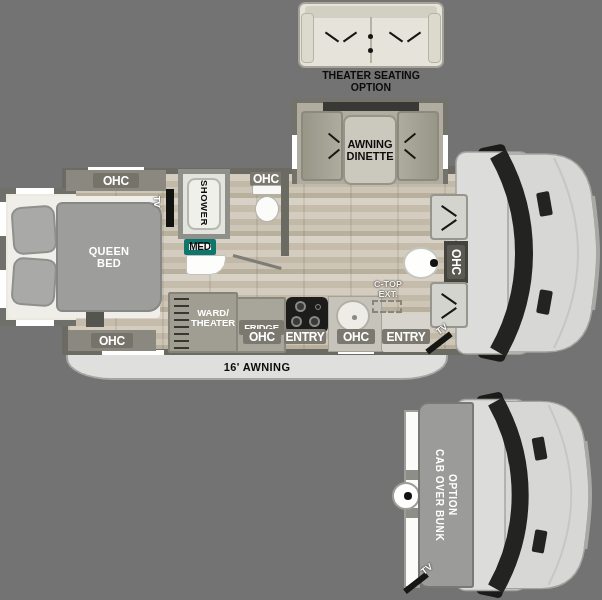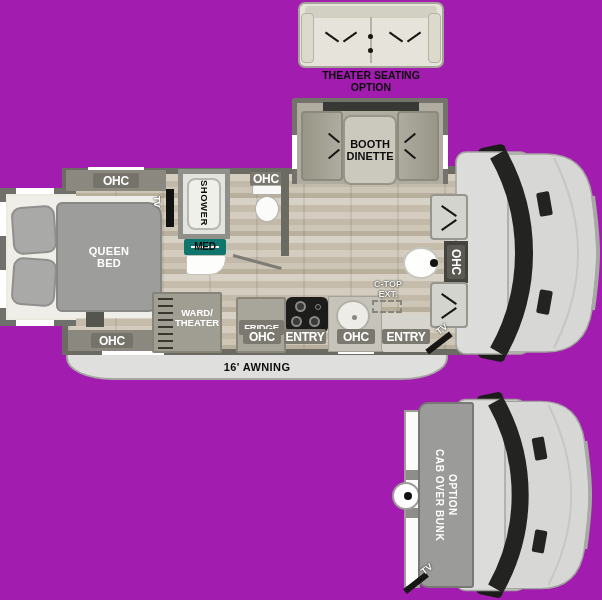--- a/index.html
+++ b/index.html
@@ -1,16 +1,16 @@
 <!DOCTYPE html>
 <html><head>
 <meta charset="utf-8">
 <style>
   html,body{margin:0;padding:0;background:#ffffff;}
-  #stage{position:relative;width:602px;height:600px;background:#a21caf;overflow:hidden;
+  #stage{position:relative;width:602px;height:600px;background:#737373;overflow:hidden;
          font-family:"Liberation Sans",sans-serif;}
   .abs{position:absolute;box-sizing:border-box;}
   .badge{background:#7b796f;color:#ffffff;font-weight:bold;font-size:12px;line-height:1;
          display:flex;align-items:center;justify-content:center;border-radius:2px;
          letter-spacing:-0.2px;}
   .lbl2{display:flex;flex-direction:column;align-items:center;justify-content:center;
         line-height:1.1;text-align:center;font-weight:bold;}
   .vtext{writing-mode:vertical-rl;}
   .vtext2{writing-mode:vertical-lr;}
   .wood{background-color:#c9c1b2;
@@ -77,21 +77,21 @@
     <div class="abs" style="left:146px;top:32px;width:5px;height:34px;background:#ffffff;"></div>
     <div class="abs" style="left:4px;top:8px;width:42px;height:70px;background:linear-gradient(90deg,#989687,#aeac9f);border:2px solid #8c897d;border-radius:4px;">
       <div class="mark" style="left:24px;top:24px;width:14px;transform:rotate(40deg);"></div>
       <div class="mark" style="left:24px;top:40px;width:14px;transform:rotate(-40deg);"></div>
     </div>
     <div class="abs" style="left:100px;top:8px;width:42px;height:70px;background:linear-gradient(270deg,#989687,#aeac9f);border:2px solid #8c897d;border-radius:4px;">
       <div class="mark" style="left:4px;top:24px;width:14px;transform:rotate(-40deg);"></div>
       <div class="mark" style="left:4px;top:40px;width:14px;transform:rotate(40deg);"></div>
     </div>
     <div class="abs lbl2" style="left:46px;top:12px;width:54px;height:70px;background:#cbc9be;border:2px solid #97958a;border-radius:8px;font-size:11px;color:#0c0c0c;">
-      <span>BOOTH</span>
+      <span>AWNING</span>
       <span>DINETTE</span>
     </div>
   </div>
 
   <div class="abs" style="left:0px;top:188px;width:76px;height:138px;background:#eceade;border:6px solid #70706a;border-right:none;"></div>
   <div class="abs" style="left:0px;top:202px;width:6px;height:34px;background:#ffffff;"></div>
   <div class="abs" style="left:0px;top:270px;width:6px;height:38px;background:#ffffff;"></div>
   <div class="abs" style="left:16px;top:188px;width:38px;height:6px;background:#ffffff;"></div>
   <div class="abs" style="left:16px;top:320px;width:38px;height:6px;background:#ffffff;"></div>
   <div class="abs" style="left:8px;top:196px;width:152px;height:122px;background:#f0eee8;border-radius:4px;"></div>
@@ -110,29 +110,29 @@
     <span class="badge" style="width:42px;height:15px;background:#76746a;">OHC</span>
   </div>
 
   <div class="abs" style="left:166px;top:189px;width:8px;height:38px;background:#121210;"></div>
   <div class="abs vtext shadowtxt" style="left:152px;top:196px;font-size:9px;font-weight:bold;color:#ffffff;">TV</div>
 
   <div class="abs" style="left:178px;top:169px;width:52px;height:70px;background:#e4e4de;border:5px solid #90908a;">
     <div class="abs" style="left:4px;top:4px;right:4px;bottom:4px;background:#f0f0ea;border:2px solid #b8b8b2;border-radius:8px;"></div>
     <div class="abs vtext" style="left:16px;top:6px;height:50px;font-size:9.5px;font-weight:bold;color:#0c0c0c;letter-spacing:0.5px;">SHOWER</div>
   </div>
-  <div class="abs badge" style="left:184px;top:239px;width:42px;height:16px;background:#f4f4f0;color:#0c0c0c;border:7px solid #0f766e;font-size:10px;">MED</div>
+  <div class="abs badge" style="left:184px;top:239px;width:32px;height:16px;background:#f4f4f0;color:#0c0c0c;border:5px solid #0f766e;font-size:10px;">MED</div>
   <div class="abs" style="left:186px;top:255px;width:40px;height:20px;background:#fdfdfb;border:1px solid #c2c2ba;border-radius:2px 2px 16px 4px;"></div>
   <div class="abs badge" style="left:250px;top:172px;width:32px;height:14px;">OHC</div>
   <div class="abs" style="left:252px;top:185px;width:30px;height:10px;background:#f8f8f6;border:1px solid #b0b0aa;border-radius:2px;"></div>
   <div class="abs" style="left:255px;top:196px;width:24px;height:26px;background:#fbfbf9;border:1px solid #b0b0aa;border-radius:50%;"></div>
   <div class="abs wall" style="left:281px;top:168px;width:8px;height:88px;"></div>
   <div class="abs" style="left:233px;top:254px;width:50px;height:3px;background:#7d7d75;transform:rotate(15deg);transform-origin:left center;"></div>
 
-  <div class="abs" style="left:152px;top:292px;width:70px;height:61px;background:#a09e92;border:2px solid #868477;border-radius:2px;">
+  <div class="abs" style="left:168px;top:292px;width:70px;height:61px;background:#a09e92;border:2px solid #868477;border-radius:2px;">
     <div class="abs" style="left:4px;top:4px;width:15px;height:51px;background:repeating-linear-gradient(180deg,#37372f 0 2px,rgba(0,0,0,0) 2px 7px);"></div>
     <div class="abs lbl2" style="left:18px;top:14px;width:50px;font-size:9.5px;color:#ffffff;">
       <span>WARD/</span>
       <span>THEATER</span>
     </div>
   </div>
   <div class="abs" style="left:236px;top:297px;width:50px;height:56px;background:#a8a69b;border:2px solid #8a887d;border-radius:2px;"></div>
   <div class="abs badge" style="left:239px;top:304px;width:45px;height:15px;font-size:9.5px;margin-top:16px;">FRIDGE</div>
   <div class="abs badge" style="left:243px;top:329px;width:38px;height:15px;">OHC</div>
   <div class="abs" style="left:286px;top:297px;width:42px;height:36px;background:#1c1c1a;border-radius:6px;">

